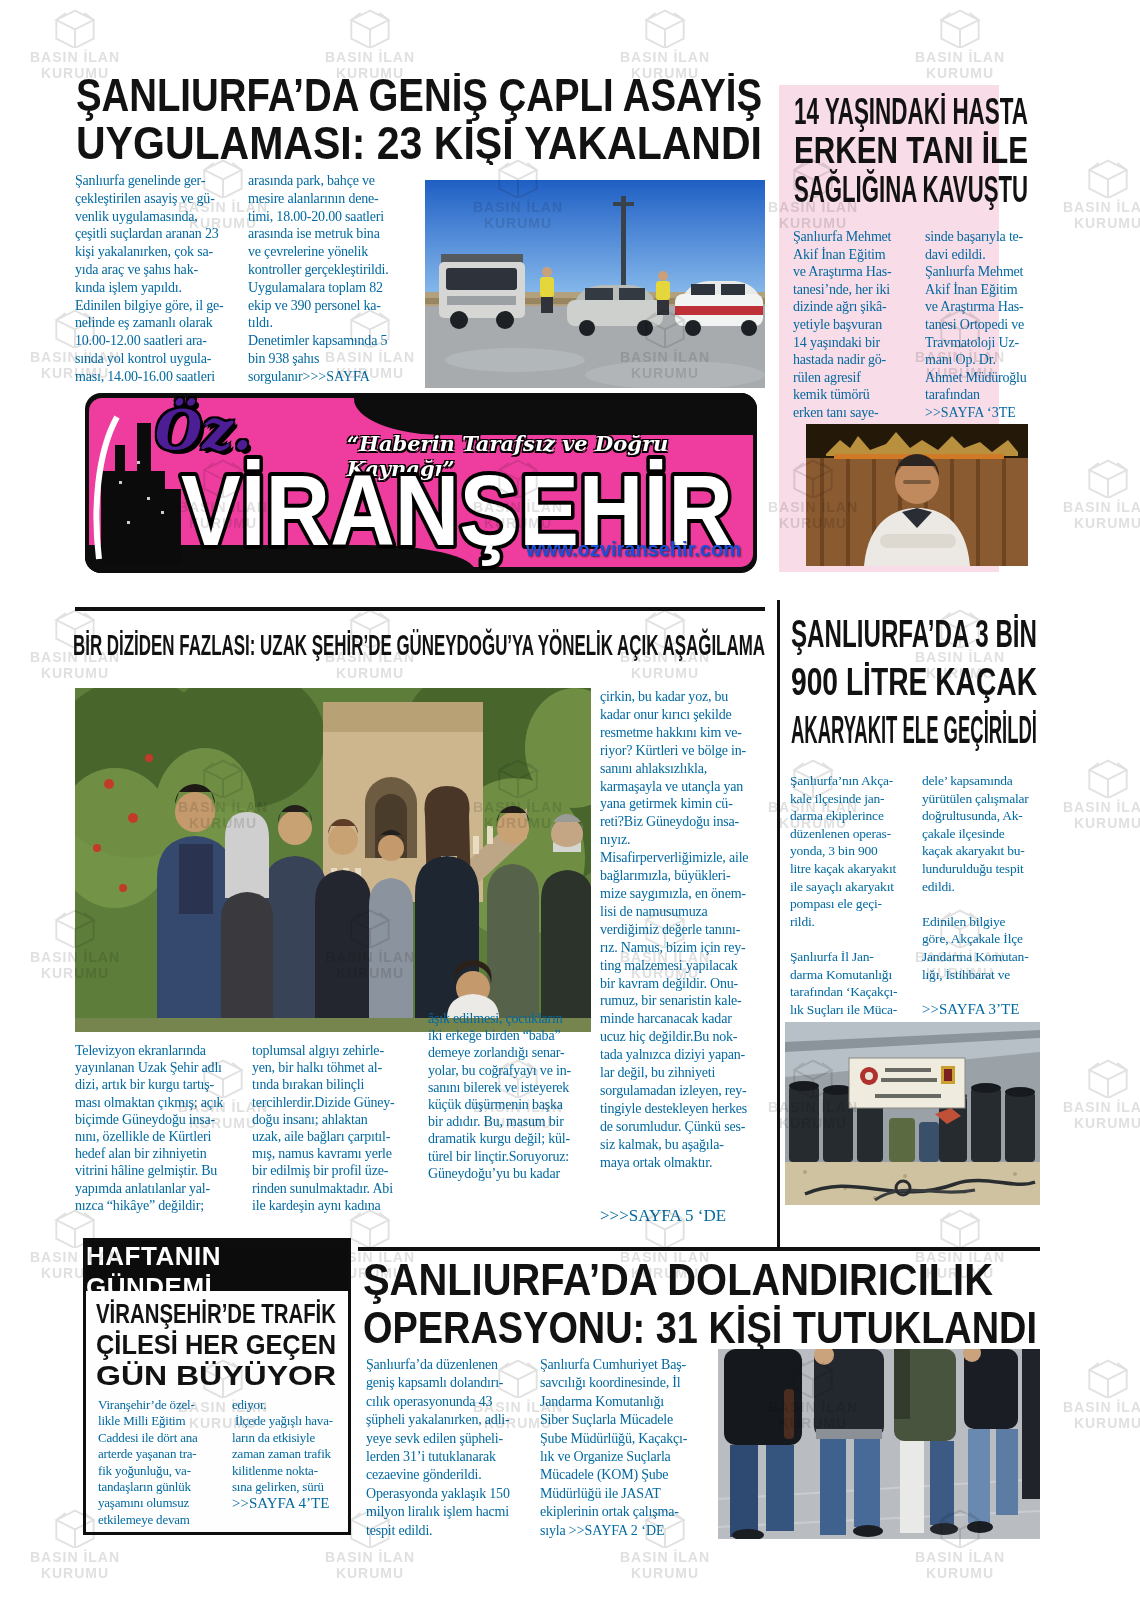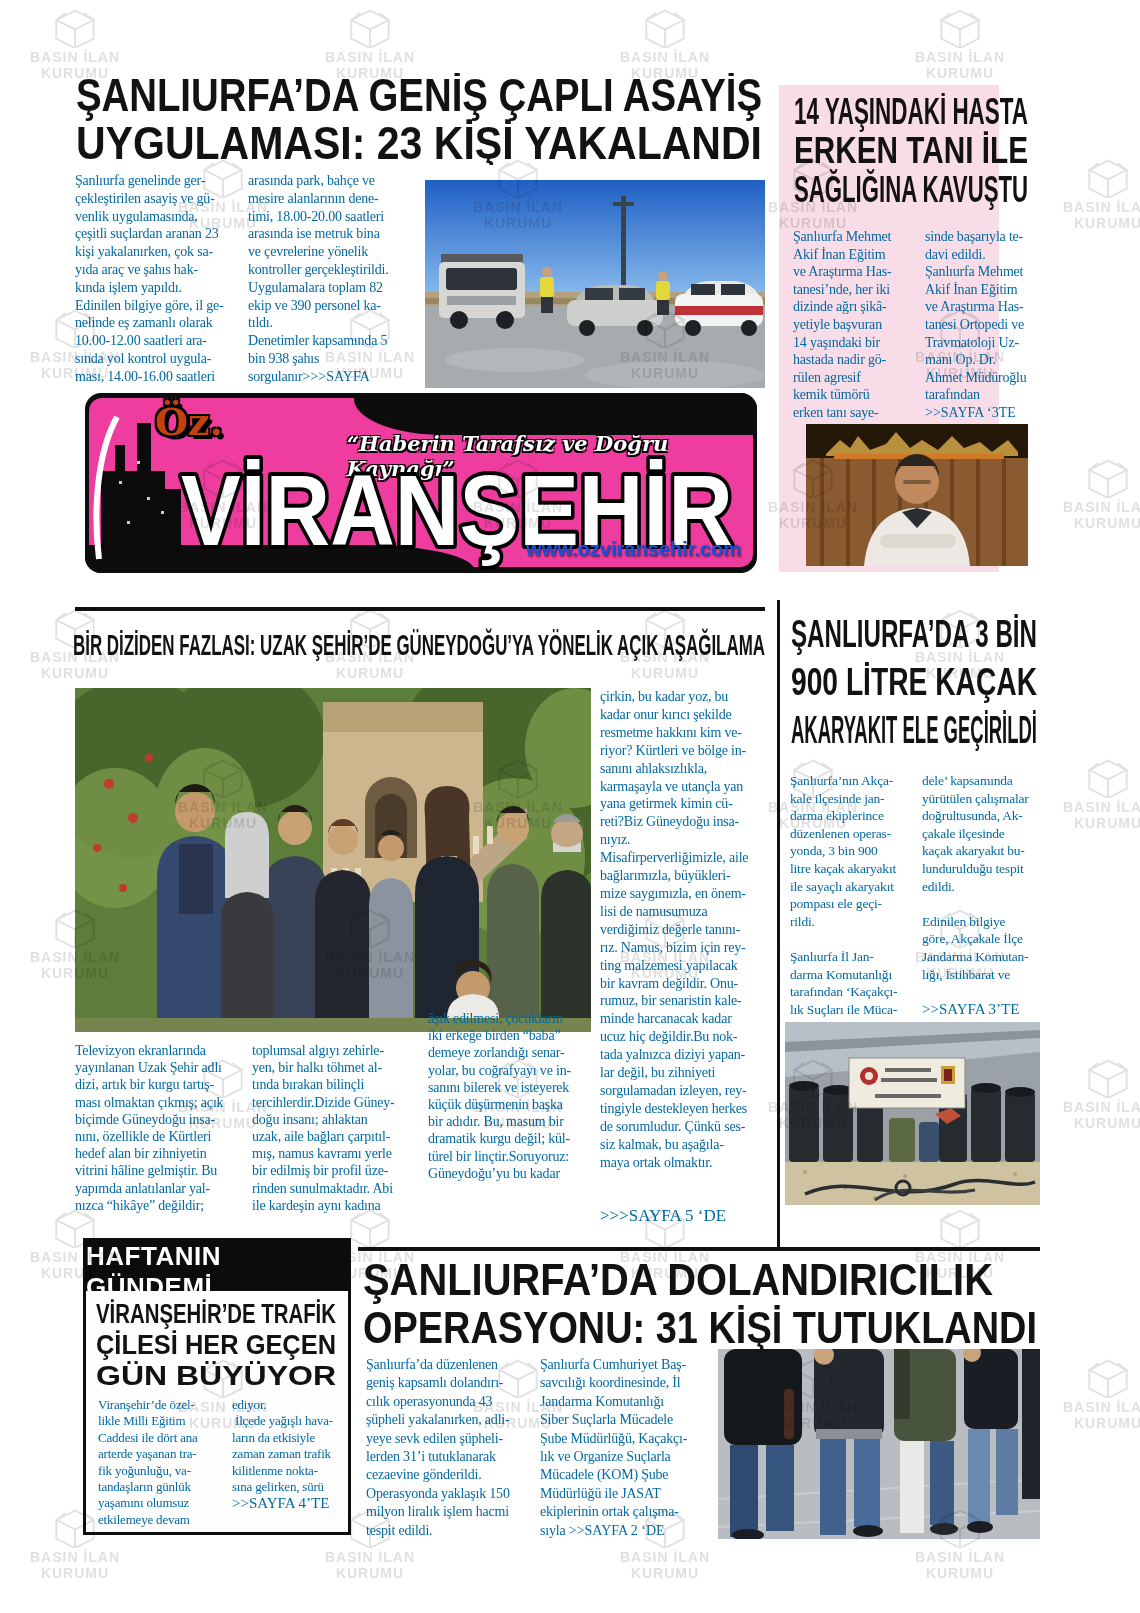--- a/index.html
+++ b/index.html
@@ -21,22 +21,22 @@
   
   #tr-box{position:absolute;left:779px;top:85px;width:220px;height:487px;background:#f8dce7;}
   
   #mast{position:absolute;left:85px;top:393px;width:672px;height:180px;}
   .mast-black{position:absolute;inset:0;background:#0d0d0d;border-radius:16px;}
   .mast-pink{position:absolute;left:4px;right:4px;top:5px;bottom:6px;background:#ee3d9e;border-radius:13px;}
   .mast-swoosh-top{position:absolute;left:40%;right:0;top:0;height:42px;background:#0d0d0d;
        border-radius:0 16px 0 0;border-bottom-left-radius:90px 36px;}
   .mast-swoosh-bottom{position:absolute;left:0;bottom:0;width:58%;height:28px;background:#0d0d0d;
        border-radius:0 0 0 16px;border-top-right-radius:110px 26px;}
-  .mast-oz{position:absolute;left:70px;top:10px;font-family:"DejaVu Serif",serif;
-       font-weight:bold;font-size:38px;color:#c2410c;line-height:1;
+  .mast-oz{position:absolute;left:70px;top:10px;font-family:"DejaVu Serif",serif;font-style:italic;
+       font-weight:bold;font-size:54px;color:#4c1d95;line-height:1;
        text-shadow:2px 2px 0 #000,-2px -2px 0 #000,2px -2px 0 #000,-2px 2px 0 #000,4px 4px 0 #000;}
   .mast-slogan{position:absolute;left:262px;top:38px;width:390px;font-family:"DejaVu Serif",serif;
        font-style:italic;font-weight:bold;font-size:21px;color:#fff;
        text-shadow:1.5px 1.5px 0 #000,-1.5px -1.5px 0 #000,1.5px -1.5px 0 #000,-1.5px 1.5px 0 #000;}
   .mast-title{position:absolute;left:92px;top:56px;width:566px;height:118px;overflow:visible;}
   .mast-title text{font-family:"Liberation Sans",sans-serif;font-weight:bold;fill:#ffffff;
        stroke:#000;stroke-width:8px;paint-order:stroke;stroke-linejoin:round;}
   .mast-site{position:absolute;right:16px;bottom:12px;font-family:"Liberation Sans",sans-serif;
        font-weight:bold;font-size:20px;color:#1d4ed8;text-shadow:1px 1px 2px rgba(0,0,0,.6);margin-left:10px;}
   .dateline{position:absolute;left:75px;top:577px;width:690px;text-align:center;white-space:pre;

